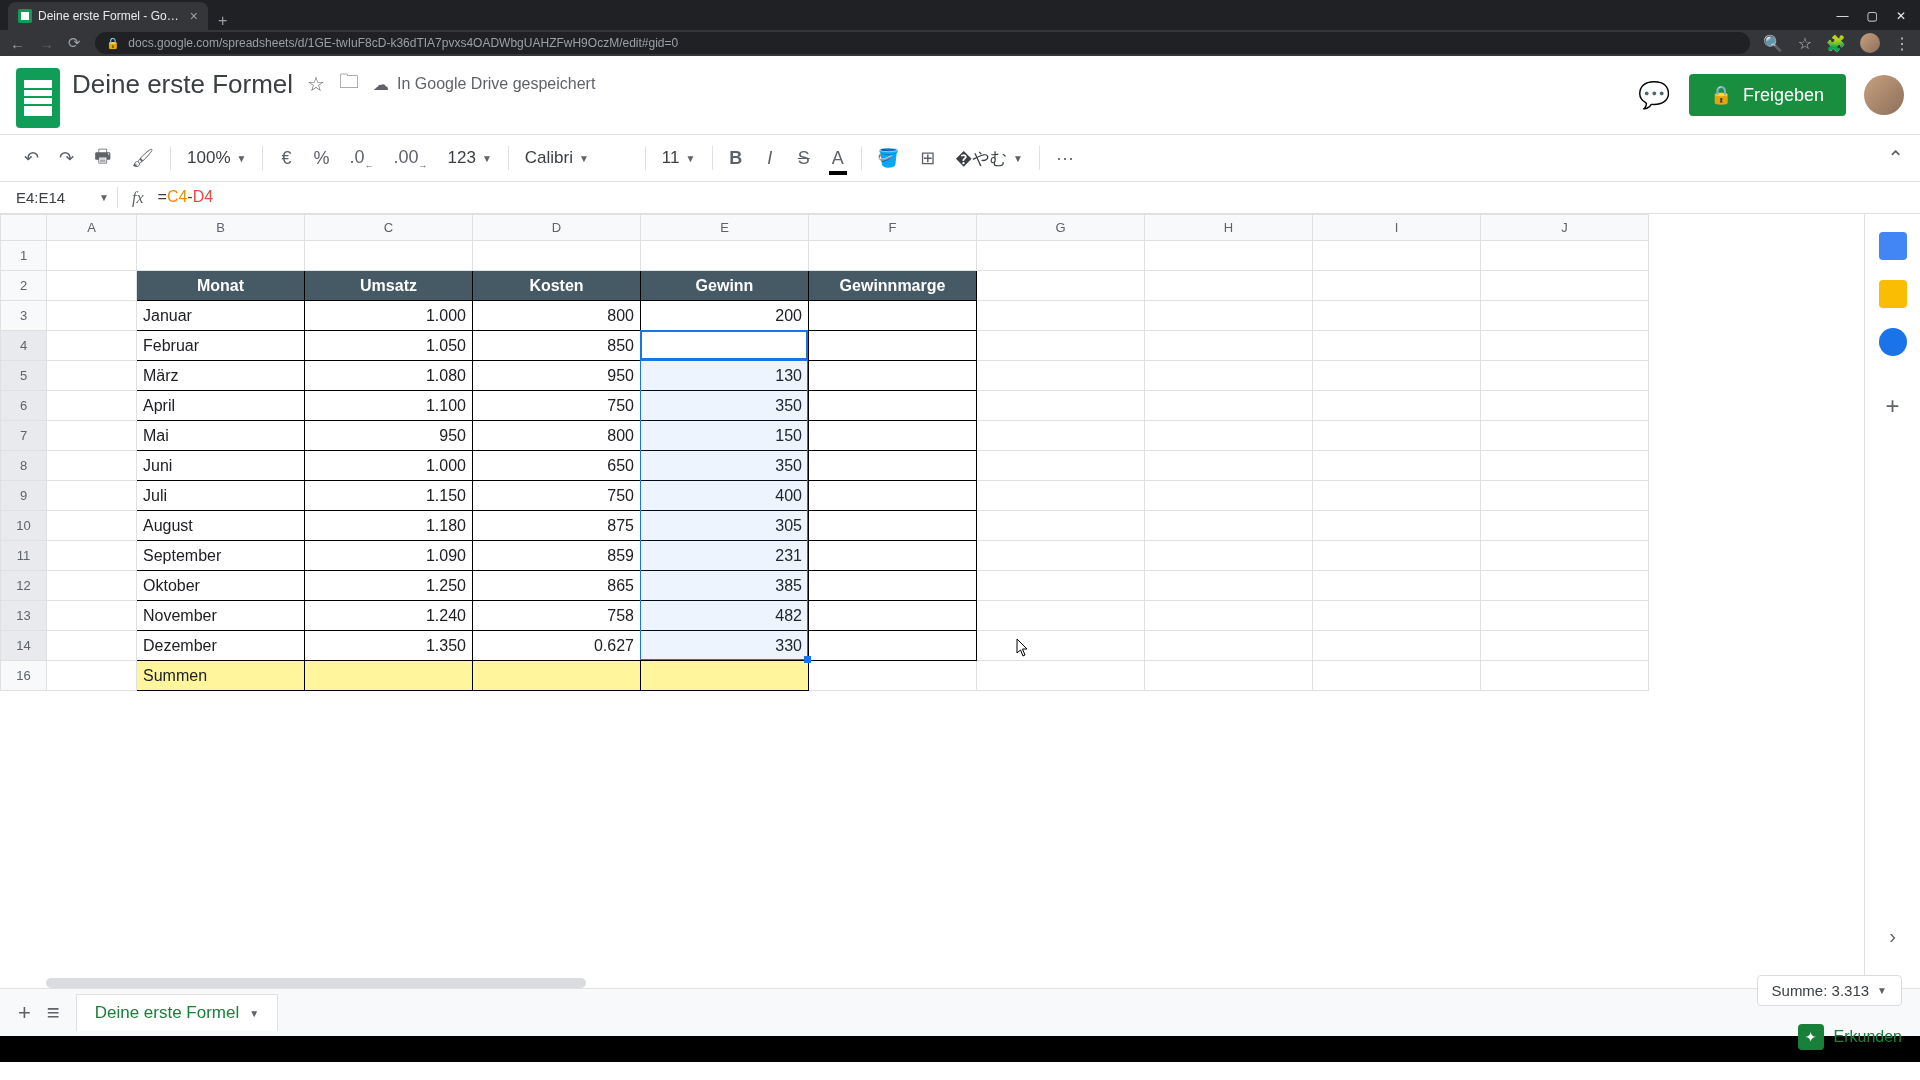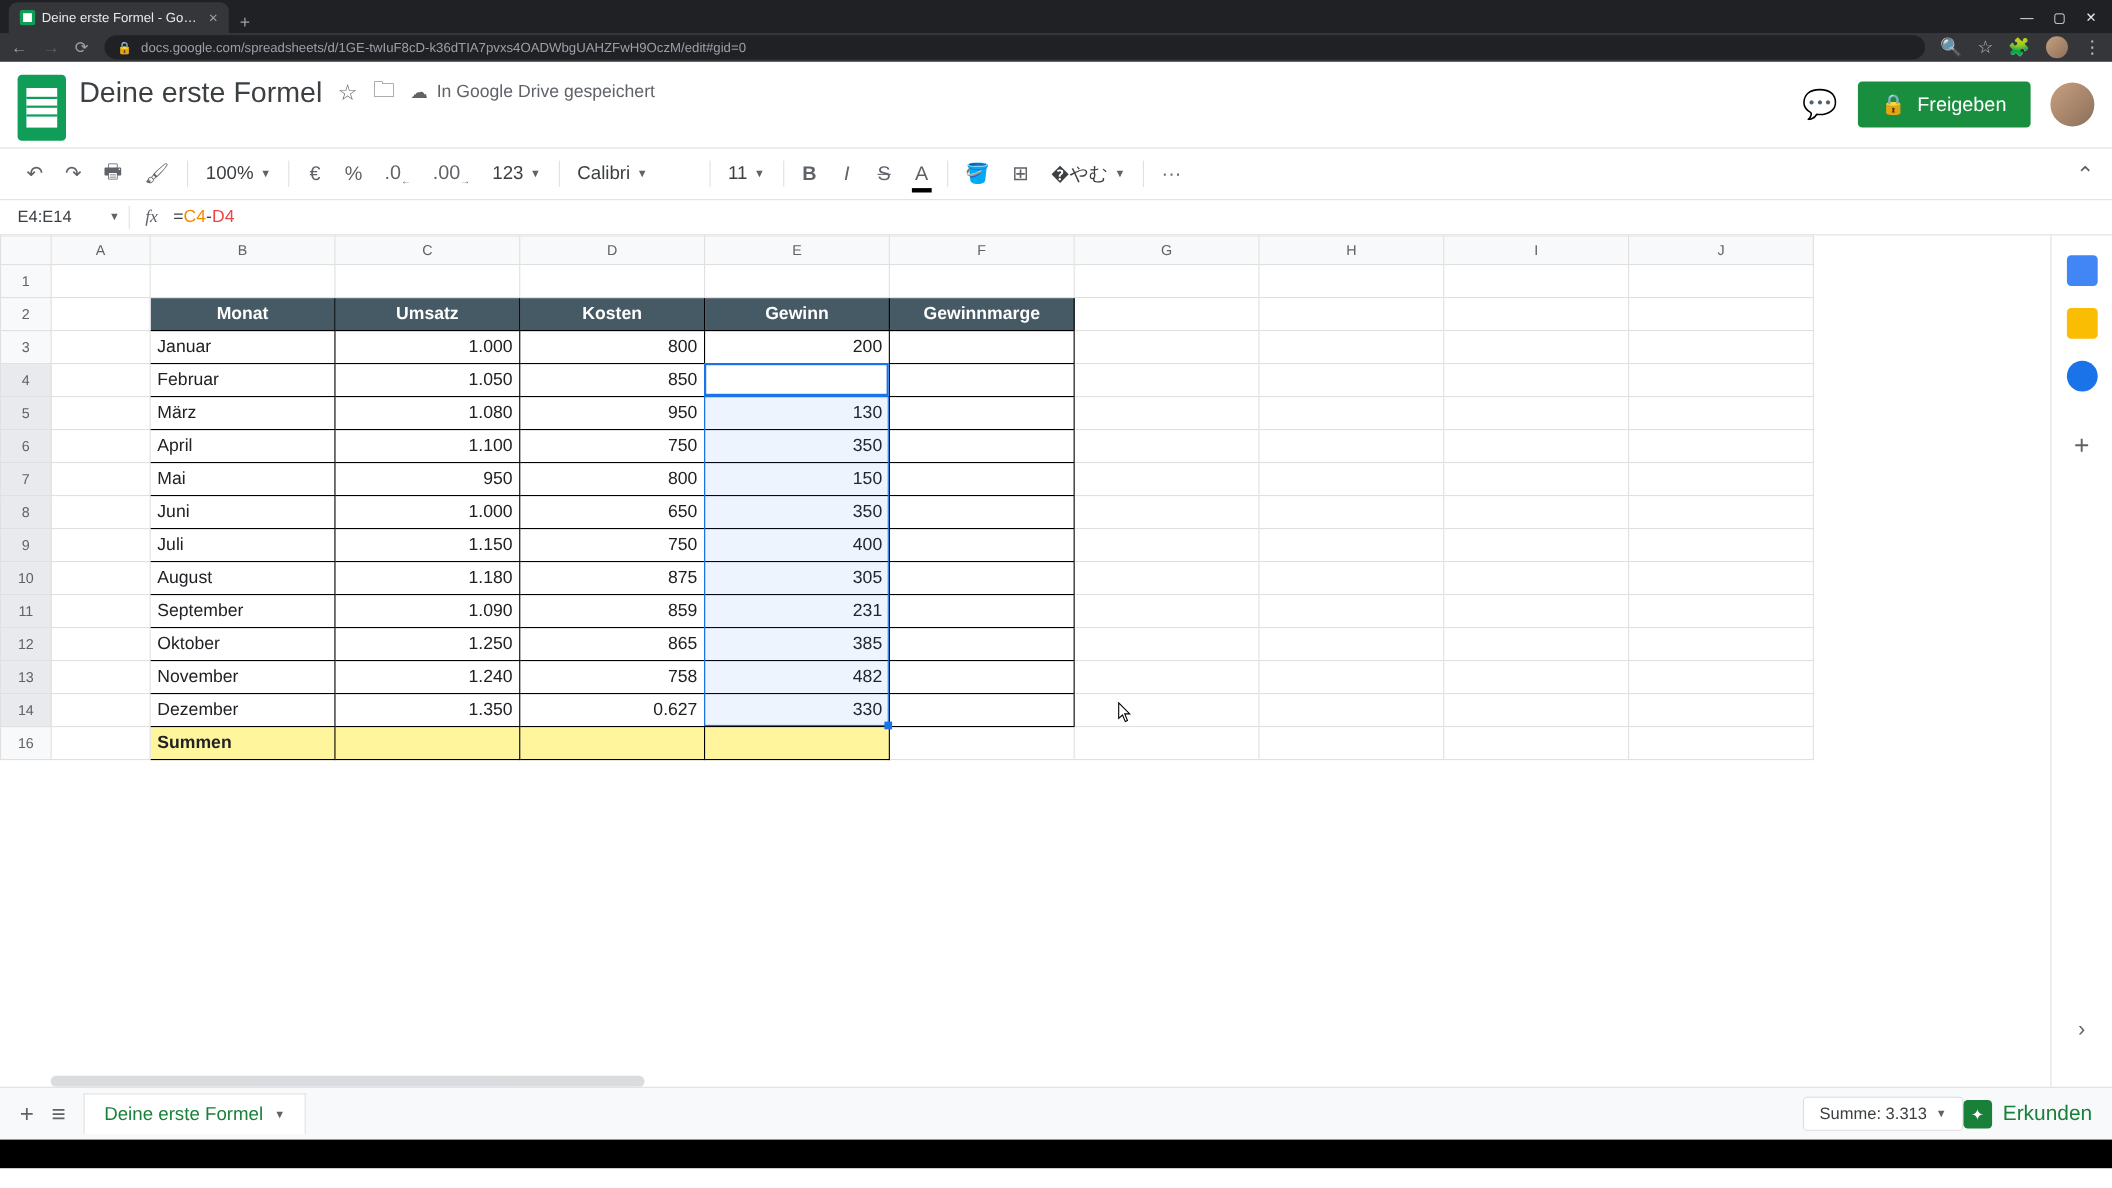--- a/index.html
+++ b/index.html
@@ -73,35 +73,35 @@
 .grid-wrapper { flex: 1; position: relative; overflow: hidden; }
 table.grid { border-collapse: collapse; table-layout: fixed; }
 .col-header th { background: #f8f9fa; border: 1px solid #e0e0e0; font-weight: 400; color: #5f6368; font-size: 13px; height: 26px; text-align: center; }
 .row-header { background: #f8f9fa; border: 1px solid #e0e0e0; color: #5f6368; font-size: 13px; text-align: center; width: 46px; }
 .corner { background: #f8f9fa; border: 1px solid #e0e0e0; width: 46px; }
 td.cell { border: 1px solid #e0e0e0; height: 30px; padding: 0 6px; font-size: 16px; color: #202124; vertical-align: middle; }
 td.bordered { border: 1px solid #000; }
 td.header-cell { background: #455a64; color: #fff; font-weight: 700; text-align: center; }
 td.month { text-align: left; }
 td.num { text-align: right; }
-td.yellow { background: #fff59d; font-weight: bold; }
+td.yellow { background: #fff59d; }
 .row-header.sel { background: #e8eaed; }
 
 
 .selection { position: absolute; border: 1px solid #1a73e8; background: rgba(26,115,232,0.08); pointer-events: none; }
 .selection-active { position: absolute; border: 2px solid #1a73e8; background: #fff; pointer-events: none; }
 .sel-handle { position: absolute; width: 7px; height: 7px; background: #1a73e8; pointer-events: none; }
 
 
 .bottom-bar { height: 48px; border-top: 1px solid #e0e0e0; display: flex; align-items: center; padding: 0 18px; gap: 16px; background: #f8f9fa; }
 .bb-btn { color: #5f6368; font-size: 22px; cursor: pointer; }
 .sheet-tab { background: #fff; padding: 8px 18px; border-radius: 0; display: flex; align-items: center; gap: 10px; color: #188038; font-size: 17px; font-weight: 500; border-top: 1px solid #e0e0e0; border-left: 1px solid #e0e0e0; border-right: 1px solid #e0e0e0; }
-.stats { margin-left: auto; display: flex; align-items: center; gap: 0; }
+.stats { margin-left: auto; display: flex; align-items: flex-end; gap: 18px; flex-direction: column; }
 .sum-box { padding: 6px 14px; border: 1px solid #dadce0; border-radius: 4px; color: #3c4043; font-size: 15px; display: flex; align-items: center; gap: 8px; background: #fff; }
-.explore { display: flex; align-items: center; gap: 10px; color: #188038; font-size: 19px; cursor: pointer; }
+.explore { display: flex; align-items: center; gap: 10px; color: #188038; font-size: 16px; cursor: pointer; }
 .explore-icon { width: 26px; height: 26px; background: #188038; border-radius: 4px; position: relative; }
 .explore-icon::after { content: '✦'; position: absolute; inset: 0; display: flex; align-items: center; justify-content: center; color: #fff; font-size: 14px; }
 
 .cursor { position: absolute; width: 14px; height: 20px; pointer-events: none; }
 .cursor svg { width: 100%; height: 100%; }
 
 .black-bar { height: 26px; background: #000; }
 .hscroll { position: absolute; bottom: 0; left: 46px; width: 540px; height: 10px; background: #dadce0; border-radius: 5px; }
 </style>
 </head>

